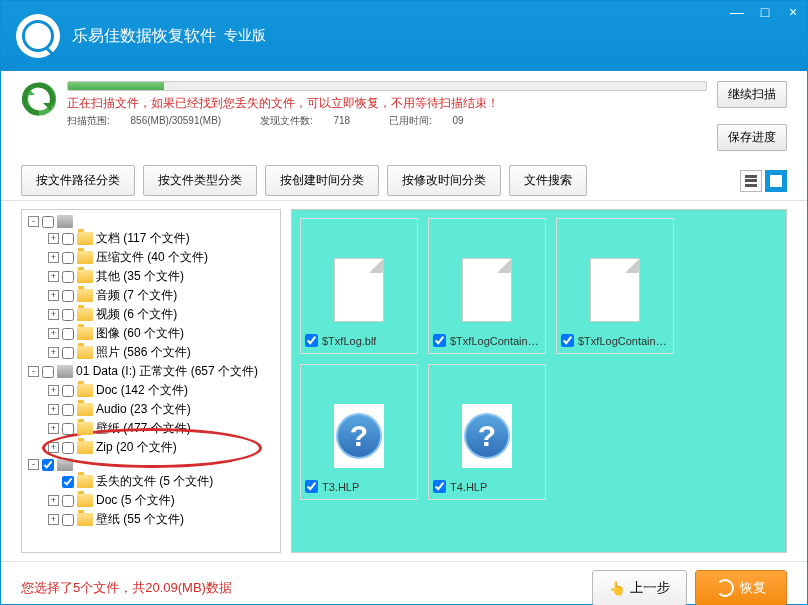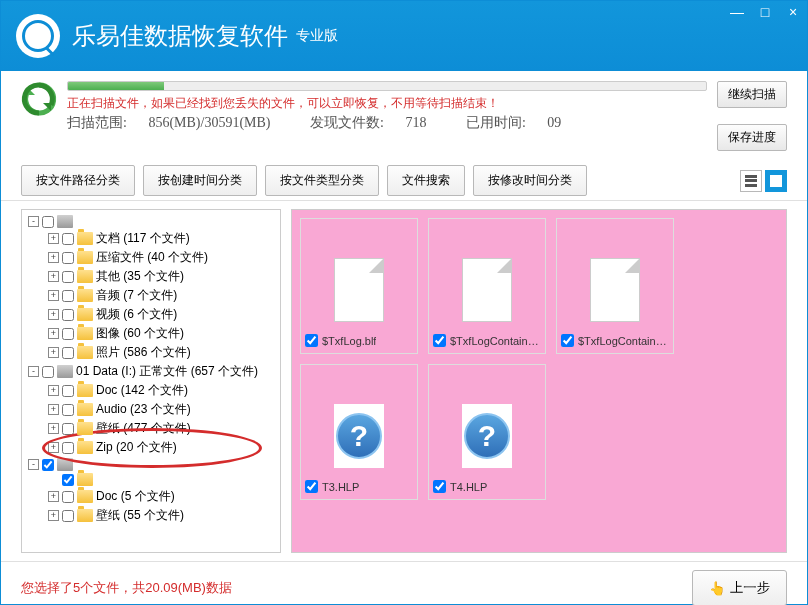--- a/index.html
+++ b/index.html
@@ -2,32 +2,32 @@
 <html><head>
 <meta charset="utf-8">
 <style>
 * { box-sizing: border-box; margin: 0; padding: 0; }
 body { font-family: "Microsoft YaHei", Arial, sans-serif; font-size: 12px; background: #fff; }
 .window { width: 808px; height: 605px; background: #fff; border: 1px solid #0d8dd6; position: relative; }
 .titlebar { height: 70px; background: linear-gradient(#1296db, #0d8dd6); display: flex; align-items: center; padding: 0 15px; position: relative; }
 .logo-circle { width: 44px; height: 44px; border-radius: 50%; background: #fff; display: flex; align-items: center; justify-content: center; margin-right: 12px; }
 .logo-inner { width: 32px; height: 32px; border-radius: 50%; border: 3px solid #0d8dd6; position: relative; }
 .logo-inner::after { content: ""; position: absolute; bottom: -4px; right: -4px; width: 10px; height: 3px; background: #0d8dd6; transform: rotate(45deg); }
-.app-title { color: #fff; font-size: 24px; font-weight: normal; }
+.app-title { color: #fff; font-size: 16px; font-weight: normal; }
 .app-subtitle { color: #fff; font-size: 14px; margin-left: 8px; }
 .win-controls { position: absolute; top: 0; right: 0; display: flex; }
 .win-btn { width: 28px; height: 22px; display: flex; align-items: center; justify-content: center; color: #fff; cursor: pointer; font-size: 14px; }
 .status-area { padding: 10px 20px; display: flex; align-items: flex-start; gap: 10px; }
 .recycle-icon { width: 36px; height: 36px; position: relative; }
 .recycle-icon svg { width: 36px; height: 36px; }
-.progress-row { flex: 1; font-family: Liberation Serif, serif; }
+.progress-row { flex: 1; }
 .progress-bar { height: 10px; background: #eee; border: 1px solid #ccc; border-radius: 2px; overflow: hidden; margin-bottom: 4px; }
 .progress-fill { height: 100%; background: linear-gradient(#7ec97a, #4caf50); width: 15%; }
 .status-text { color: #d42c2c; font-size: 12px; margin-bottom: 2px; }
-.status-detail { color: #555; font-size: 14px; }
+.status-detail { color: #555; font-size: 10px; }
 .status-detail span { margin-right: 18px; }
 .side-btns { display: flex; flex-direction: column; gap: 16px; }
 .side-btn { padding: 4px 10px; background: linear-gradient(#fdfdfd,#e8e8e8); border: 1px solid #b8b8b8; border-radius: 2px; cursor: pointer; font-size: 12px; white-space: nowrap; }
 .tab-row { display: flex; align-items: center; padding: 4px 20px; gap: 8px; border-bottom: 1px solid #e0e0e0; }
 .tab-btn { padding: 6px 14px; border: 1px solid #b8b8b8; background: linear-gradient(#fdfdfd,#eee); cursor: pointer; font-size: 12px; border-radius: 2px; }
 .view-toggle { margin-left: auto; display: flex; gap: 3px; }
 .vt-btn { width: 22px; height: 22px; border: 1px solid #b8b8b8; background: #fff; cursor: pointer; display: flex; align-items: center; justify-content: center; }
 .vt-btn.active { background: #1296db; border-color: #1296db; }
 .vt-btn.active .vt-i { background: #fff; }
 .vt-i { display: inline-block; width: 12px; height: 12px; }
@@ -37,21 +37,21 @@
 .main { display: flex; height: 360px; padding: 8px 20px; gap: 10px; }
 .tree { width: 260px; border: 1px solid #ccc; background: #fff; overflow: auto; padding: 4px 2px; font-size: 12px; }
 .tree-node { display: flex; align-items: center; white-space: nowrap; padding: 1px 0; }
 .tree-node .indent { display: inline-block; }
 .tgl { width: 11px; height: 11px; border: 1px solid #888; display: inline-flex; align-items: center; justify-content: center; font-size: 9px; margin-right: 3px; cursor: pointer; line-height: 1; color: #444; background: #fff; }
 .cb { width: 12px; height: 12px; margin-right: 3px; cursor: pointer; }
 .fld { width: 16px; height: 13px; background: linear-gradient(#ffe18f,#f5c13c); border-radius: 1px; display: inline-block; margin-right: 3px; position: relative; }
 .fld::before { content:""; position:absolute; top:-3px; left:1px; width:6px; height:3px; background:#f5c13c; border-radius:1px 1px 0 0; }
 .drv { width: 16px; height: 13px; background: linear-gradient(#d0d0d0,#999); border-radius: 1px; display: inline-block; margin-right: 3px; }
 .ellipse-overlay { position: absolute; border: 3px solid #d42c2c; border-radius: 50%; pointer-events: none; }
-.file-grid { flex: 1; border: 1px solid #ccc; background: #f9a8d4; padding: 8px; display: flex; flex-wrap: wrap; align-content: flex-start; gap: 10px; }
+.file-grid { flex: 1; border: 1px solid #ccc; background: #5eead4; padding: 8px; display: flex; flex-wrap: wrap; align-content: flex-start; gap: 10px; }
 .file-item { width: 118px; height: 136px; border: 1px solid #ddd; display: flex; flex-direction: column; align-items: center; justify-content: flex-end; padding: 6px 4px; }
 .file-icn { width: 50px; height: 64px; background: #fff; border: 1px solid #ccc; position: relative; margin-bottom: 12px; }
 .file-icn.page::after { content:""; position:absolute; top:0; right:0; width:14px; height:14px; background:linear-gradient(135deg,#fff 48%,#ccc 52%); }
 .file-icn.q { border: none; display:flex; align-items:center; justify-content:center; }
 .q-circle { width: 46px; height: 46px; border-radius: 50%; background: linear-gradient(#5aa6e0,#2f6fb8); color: #fff; font-size: 30px; font-weight: bold; display:flex; align-items:center; justify-content:center; border:2px solid #8cc4f0; }
 .file-label { display: flex; align-items: center; gap: 4px; width: 100%; font-size: 11px; color: #333; }
 .file-label input { cursor: pointer; }
 .file-label span { white-space: nowrap; overflow: hidden; text-overflow: ellipsis; }
 .summary { padding: 8px 20px; color: #d42c2c; font-size: 13px; border-top: 1px solid #e0e0e0; display: flex; align-items: center; }
 .action-btns { margin-left: auto; display: flex; gap: 8px; }
@@ -99,24 +99,24 @@
       </div>
     </div>
     <div class="side-btns">
       <button class="side-btn">继续扫描</button>
       <button class="side-btn">保存进度</button>
     </div>
   </div>
 
   <div class="tab-row">
     <button class="tab-btn">按文件路径分类</button>
+    <button class="tab-btn">按文件类型分类</button>
     <button class="tab-btn">按创建时间分类</button>
-    <button class="tab-btn">按文件类型分类</button>
+    <button class="tab-btn">按修改时间分类</button>
     <button class="tab-btn">文件搜索</button>
-    <button class="tab-btn">按修改时间分类</button>
     <div class="view-toggle">
       <div class="vt-btn">
           <span class="vt-i vt-list"></span>
         </div>
       <div class="vt-btn active">
           <span class="vt-i vt-grid">
             <i></i>
             <i></i>
             <i></i>
             <i></i>
@@ -222,20 +222,21 @@
           <span class="indent" style="width: 4px;"></span>
           <span class="tgl">-</span>
           <input type="checkbox" class="cb" checked="" style="">
           <span class="drv"></span>
         </div>
         <div class="tree-node">
           <span class="indent" style="width: 24px;"></span>
           <span style="display: inline-block; width: 14px;"></span>
           <input type="checkbox" class="cb" checked="" style="">
           <span class="fld"></span>
+          <span>丢失的文件    (5 个文件)</span>
         </div>
         <div class="tree-node">
           <span class="indent" style="width: 24px;"></span>
           <span class="tgl">+</span>
           <input type="checkbox" class="cb" style="">
           <span class="fld"></span>
           <span>Doc   (5 个文件)</span>
         </div>
         <div class="tree-node">
           <span class="indent" style="width: 24px;"></span>
@@ -287,20 +288,23 @@
         </div>
       </div>
   </div>
 
   <div class="summary">
     <span>
       <span>您选择了</span><span>5</span><span>个文件，共</span><span>20.09(MB)</span><span>数据</span>
     </span>
     <div class="action-btns">
       <button class="btn-prev">👆 <span>上一步</span></button>
+      <button class="btn-recover">
+          <span>恢复</span>
+        </button>
     </div>
   </div>
 
   <div class="bottombar">
     
     
     
     
     
   </div>

